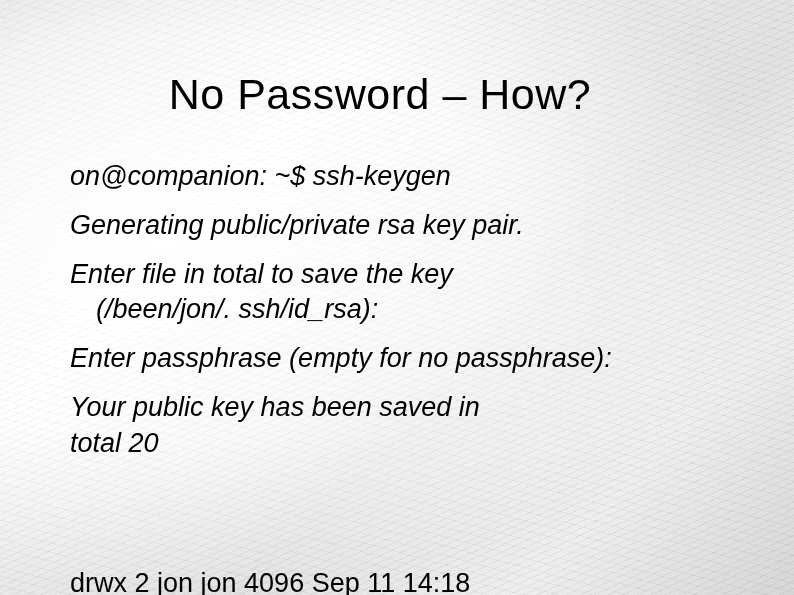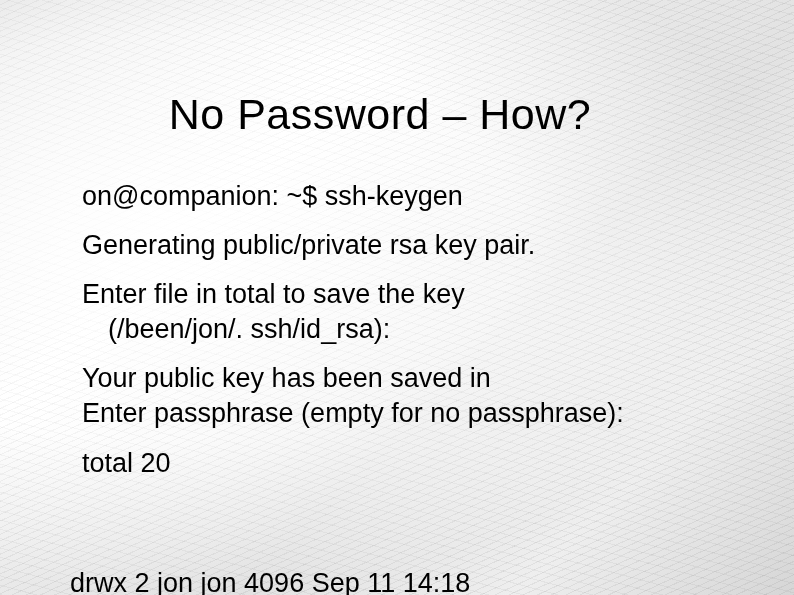--- a/index.html
+++ b/index.html
@@ -16,36 +16,37 @@
       repeating-linear-gradient(-25deg, rgba(0,0,0,0.08) 0, rgba(0,0,0,0.08) 1px, rgba(255,255,255,0) 1px, rgba(255,255,255,0) 6px),
       repeating-linear-gradient(15deg, rgba(0,0,0,0.06) 0, rgba(0,0,0,0.06) 1px, rgba(255,255,255,0) 1px, rgba(255,255,255,0) 9px),
       linear-gradient(135deg, #e6e6e6, #ffffff 30%, #eeeeee 60%, #ffffff 80%, #dcdcdc);
     color: #000;
     position: relative;
   }
   .slide {
     box-sizing: border-box;
     width: 750px;
     height: 595px;
-    padding: 90px 60px 0 70px;
+    padding: 70px 60px 0 70px;
     position: relative;
   }
   .title {
     font-size: 43px;
     font-weight: 400;
     text-align: center;
     margin: 0 0 40px 0;
     letter-spacing: 0.5px;
   }
   .content {
     font-size: 27px;
     line-height: 1.3;
   }
   .content p {
-    margin: 0 0 14px 12px;
+    margin: 0 0 14px 0;
+    font-style: italic;
   }
   .indent {
     padding-left: 26px;
   }
   .cutoff {
     position: absolute;
     bottom: -4px;
     left: 70px;
     font-size: 27px;
   }
@@ -54,19 +55,19 @@
 <body>
 
 <div class="slide">
   <h1 class="title">No Password – How?</h1>
 
   <div class="content">
     <p>on@companion: ~$ ssh-keygen</p>
     <p>Generating public/private rsa key pair.</p>
     <p style="margin-bottom:0">Enter file in total to save the key</p>
     <p class="indent">(/been/jon/. ssh/id_rsa):</p>
+    <p>Enter passphrase (empty for no passphrase):</p>
     <p style="margin-bottom:0">Your public key has been saved in</p>
-    <p>Enter passphrase (empty for no passphrase):</p>
     <p>total 20</p>
   </div>
 
   <div class="cutoff">drwx       2 jon jon 4096 Sep 11 14:18</div>
 </div>
 
 </body></html>

